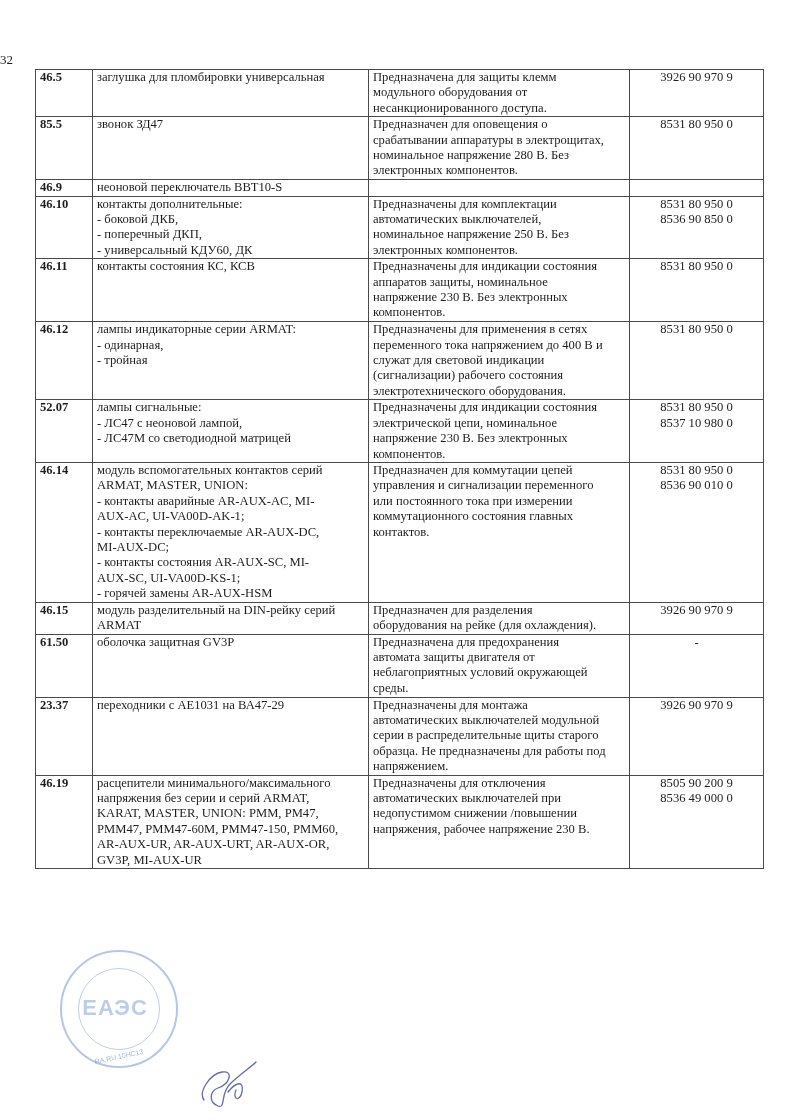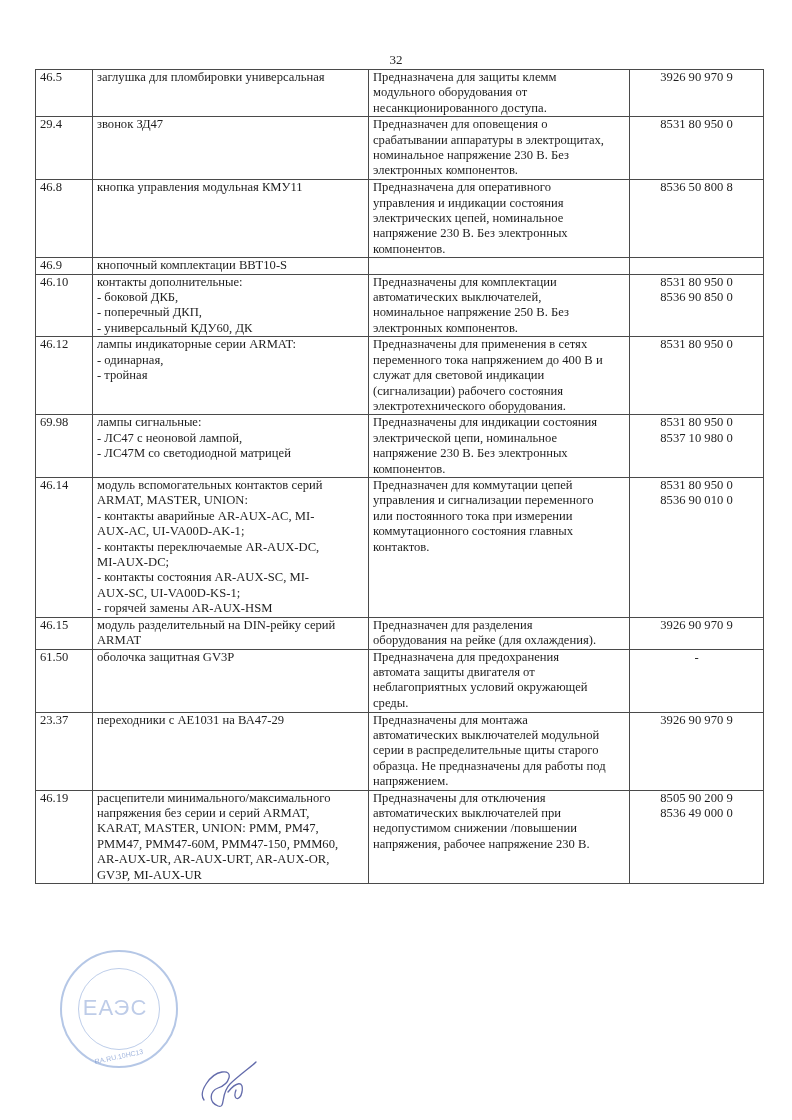--- a/index.html
+++ b/index.html
@@ -13,21 +13,20 @@
     position: relative;
     overflow: hidden;
     font-family: "Liberation Serif", "DejaVu Serif", serif;
     color: #1e1e1e;
   }
   .page-number {
     position: absolute;
     left: 0;
     width: 792px;
     top: 52px;
-    text-align: center;
     font-size: 13px;
     line-height: 15px;
   }
   table.spec-table {
     position: absolute;
     left: 35px;
     top: 69px;
     width: 728px;
     border-collapse: collapse;
     table-layout: fixed;
@@ -39,21 +38,21 @@
     vertical-align: top;
     padding: 0 4px 0 4px;
     white-space: pre-line;
     overflow: hidden;
   }
   col.c-num { width: 57px; }
   col.c-name { width: 276px; }
   col.c-desc { width: 261px; }
   col.c-code { width: 134px; }
   td.num {
-    font-weight: normal;
+    font-weight: bold;
     padding-left: 3px;
   }
   td.code {
     text-align: center;
     padding-right: 9px;
   }
   td.code.dash {
     text-align: center;
   }
   .stamp {
@@ -77,21 +76,21 @@
     border: 1.5px solid rgba(90, 130, 200, 0.4);
     box-sizing: border-box;
   }
   .stamp-center {
     position: absolute;
     left: 0;
     right: 8px;
     top: 26px;
     text-align: center;
     font-family: "Liberation Sans", sans-serif;
-    font-weight: normal;
+    font-weight: bold;
     font-size: 22px;
     color: rgba(70, 110, 190, 0.35);
     letter-spacing: 1px;
   }
   .stamp-text {
     position: absolute;
     left: 10px;
     right: 10px;
     bottom: 6px;
     text-align: center;
@@ -124,71 +123,70 @@
   <tbody>
     <tr style="height:46px">
       <td class="num">46.5</td>
       <td>заглушка для пломбировки универсальная</td>
       <td>Предназначена для защиты клемм
 модульного оборудования от
 несанкционированного доступа.</td>
       <td class="code">3926 90 970 9</td>
     </tr>
     <tr style="height:63px">
-      <td class="num">29.4</td>
+      <td class="num">85.5</td>
       <td>звонок ЗД47</td>
       <td>Предназначен для оповещения о
 срабатывании аппаратуры в электрощитах,
-номинальное напряжение 230 В. Без
+номинальное напряжение 280 В. Без
 электронных компонентов.</td>
       <td class="code">8531 80 950 0</td>
     </tr>
-    <tr style="height:76px">
-      <td class="num">46.8</td>
-      <td>кнопка управления модульная КМУ11</td>
-      <td>Предназначена для оперативного
-управления и индикации состояния
-электрических цепей, номинальное
-напряжение 230 В. Без электронных
-компонентов.</td>
-      <td class="code">8536 50 800 8</td>
-    </tr>
     <tr style="height:14px">
       <td class="num">46.9</td>
-      <td>кнопочный комплектации ВВТ10-S</td>
+      <td>неоновой переключатель ВВТ10-S</td>
       <td></td>
       <td class="code"></td>
     </tr>
     <tr style="height:61px">
       <td class="num">46.10</td>
       <td>контакты дополнительные:
 - боковой ДКБ,
 - поперечный ДКП,
 - универсальный КДУ60, ДК</td>
       <td>Предназначены для комплектации
 автоматических выключателей,
 номинальное напряжение 250 В. Без
 электронных компонентов.</td>
       <td class="code">8531 80 950 0
 8536 90 850 0</td>
     </tr>
+    <tr style="height:63px">
+      <td class="num">46.11</td>
+      <td>контакты состояния КС, КСВ</td>
+      <td>Предназначены для индикации состояния
+аппаратов защиты, номинальное
+напряжение 230 В. Без электронных
+компонентов.</td>
+      <td class="code">8531 80 950 0</td>
+    </tr>
     <tr style="height:78px">
       <td class="num">46.12</td>
       <td>лампы индикаторные серии ARMAT:
 - одинарная,
 - тройная</td>
       <td>Предназначены для применения в сетях
 переменного тока напряжением до 400 В и
 служат для световой индикации
 (сигнализации) рабочего состояния
 электротехнического оборудования.</td>
       <td class="code">8531 80 950 0</td>
     </tr>
     <tr style="height:61px">
-      <td class="num">69.98</td>
+      <td class="num">52.07</td>
       <td>лампы сигнальные:
 - ЛС47 с неоновой лампой,
 - ЛС47М со светодиодной матрицей</td>
       <td>Предназначены для индикации состояния
 электрической цепи, номинальное
 напряжение 230 В. Без электронных
 компонентов.</td>
       <td class="code">8531 80 950 0
 8537 10 980 0</td>
     </tr>

